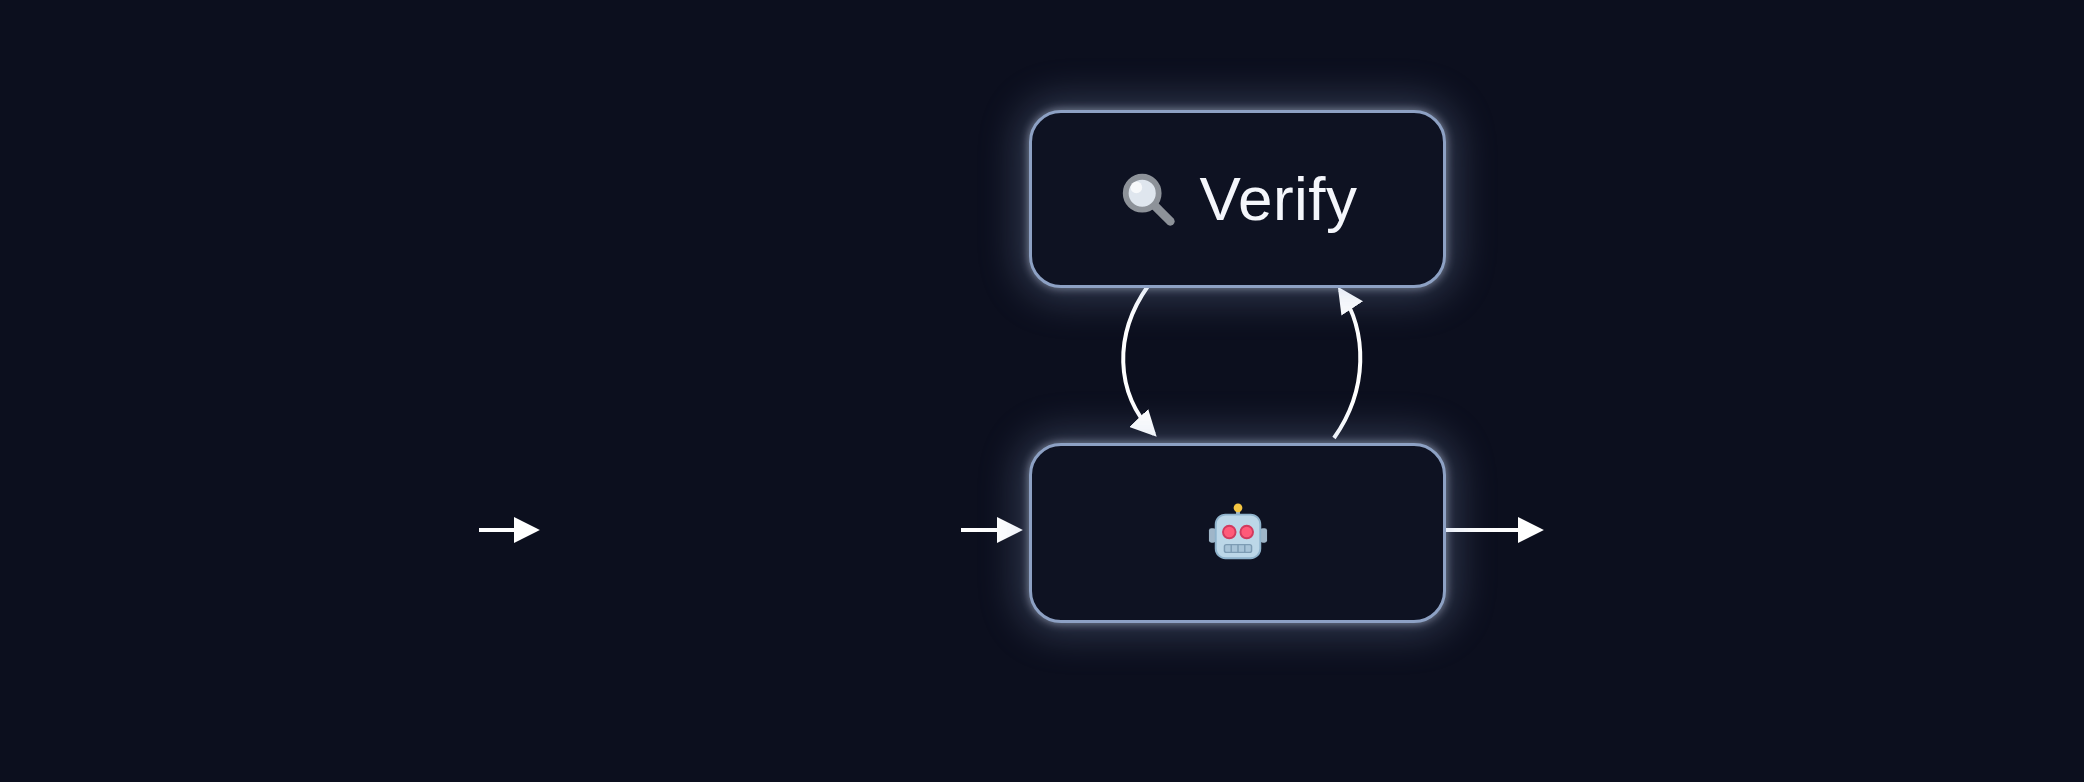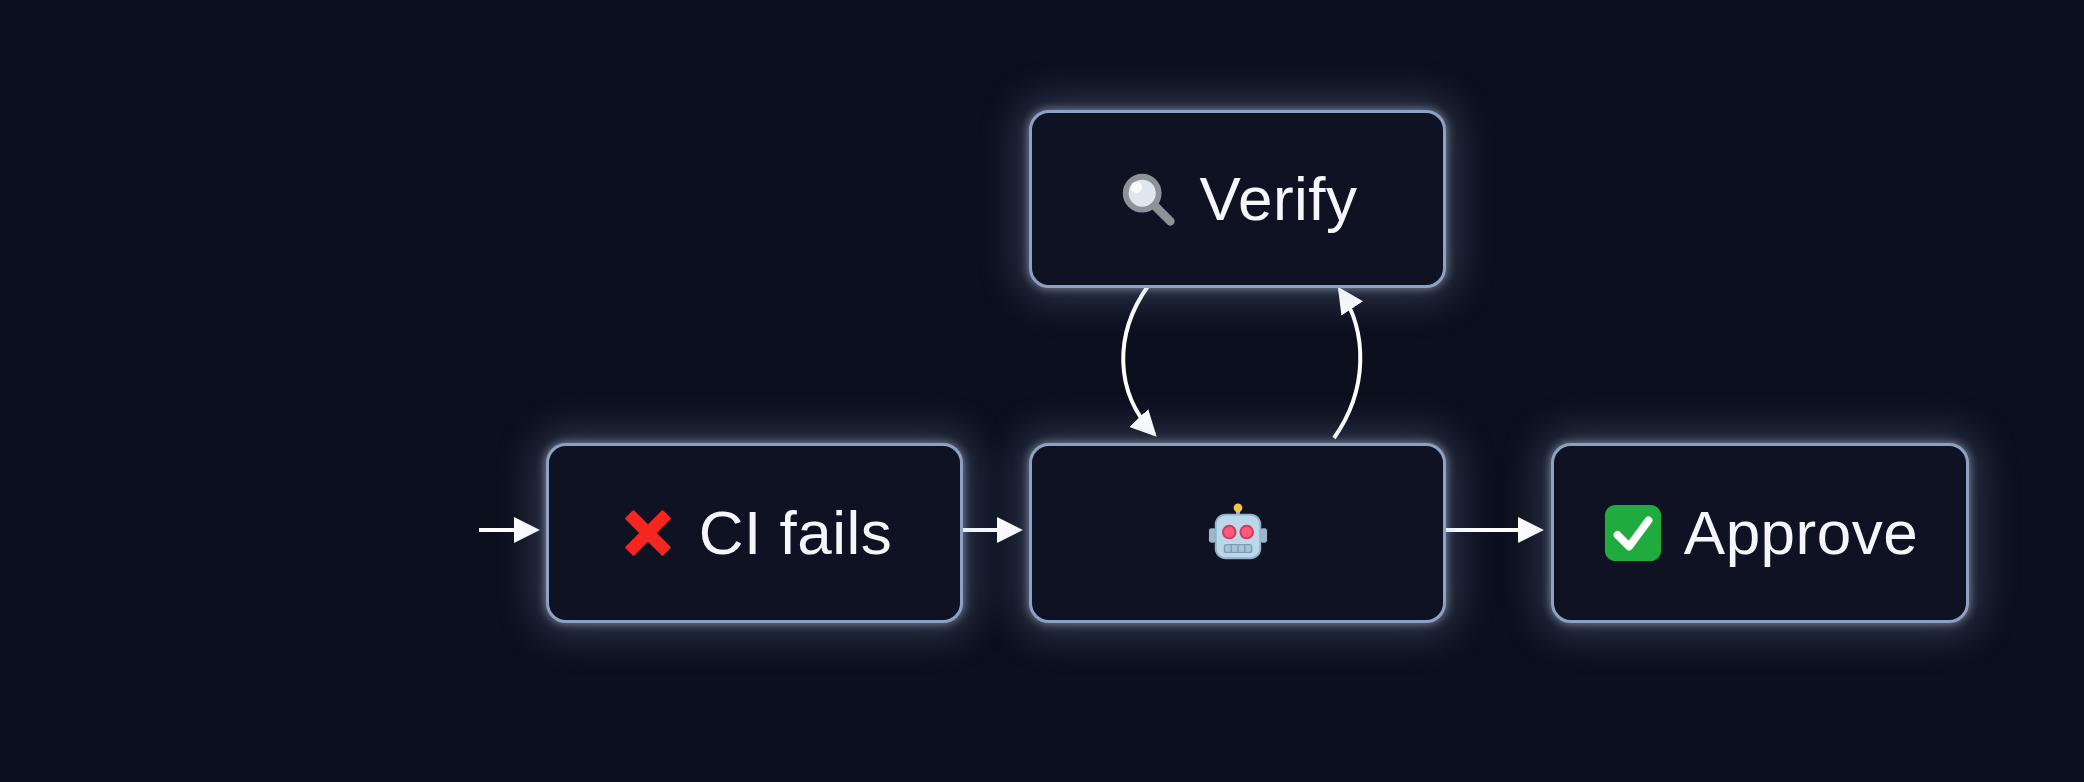--- a/index.html
+++ b/index.html
@@ -21,21 +21,21 @@
     height: 782px;
   }
   .node {
     position: absolute;
     display: flex;
     align-items: center;
     justify-content: center;
     gap: 20px;
     background: #0e1222;
     border: 3px solid #8da1c4;
-    border-radius: 20px;
+    border-radius: 32px;
     box-shadow: 0 0 9px 1px rgba(215,228,248,0.45),
                 0 0 38px 12px rgba(150,175,215,0.25);
     color: #f4f6fb;
     font-size: 62px;
     line-height: 1;
   }
   .node .label {
     white-space: nowrap;
     letter-spacing: 0.5px;
   }
@@ -90,50 +90,33 @@
       <svg viewBox="0 0 64 64">
         <line x1="37" y1="37" x2="55" y2="55" stroke="#8d9299" stroke-width="9" stroke-linecap="round"></line>
         <circle cx="26" cy="26" r="17" fill="#dfe6ee" stroke="#8d9299" stroke-width="6"></circle>
         <circle cx="20" cy="20" r="6" fill="#ffffff" opacity="0.75"></circle>
       </svg>
     </span>
     <span class="label">Verify</span>
   </div>
 
 
-  <div class="node" id="node-ci">
-    <span class="icon">
-      <svg viewBox="0 0 64 64">
-        <path d="M10 17 L17 10 L32 25 L47 10 L54 17 L39 32 L54 47 L47 54 L32 39 L17 54 L10 47 L25 32 Z" fill="#f5261d" stroke="#f5261d" stroke-width="3" stroke-linejoin="round"></path>
-      </svg>
-    </span>
-    <span class="label">CI fails</span>
-  </div>
 
   <div class="node" id="node-aifix">
     <span class="icon">
       <svg viewBox="0 0 64 64">
         <rect x="30" y="5" width="4" height="9" fill="#9fb6c9"></rect>
         <circle cx="32" cy="6" r="4.5" fill="#f4c542"></circle>
         <rect x="2" y="27" width="7" height="15" rx="2.5" fill="#9fb6c9"></rect>
         <rect x="55" y="27" width="7" height="15" rx="2.5" fill="#9fb6c9"></rect>
         <rect x="9" y="13" width="46" height="45" rx="10" fill="#bcd7e8" stroke="#8fb3cc" stroke-width="2"></rect>
         <circle cx="23" cy="31" r="6.5" fill="#ff5a79" stroke="#d13a5e" stroke-width="2"></circle>
         <circle cx="41" cy="31" r="6.5" fill="#ff5a79" stroke="#d13a5e" stroke-width="2"></circle>
         <rect x="18" y="44" width="28" height="8" rx="2" fill="#a8c4d8" stroke="#7d9cb4" stroke-width="1.5"></rect>
         <line x1="25" y1="44" x2="25" y2="52" stroke="#7d9cb4" stroke-width="1.5"></line>
         <line x1="32" y1="44" x2="32" y2="52" stroke="#7d9cb4" stroke-width="1.5"></line>
         <line x1="39" y1="44" x2="39" y2="52" stroke="#7d9cb4" stroke-width="1.5"></line>
       </svg>
     </span>
   </div>
 
-  <div class="node" id="node-approve">
-    <span class="icon">
-      <svg viewBox="0 0 64 64">
-        <rect x="3" y="3" width="58" height="58" rx="11" fill="#1fab3d"></rect>
-        <path d="M16 34 L28 46 L48 19" fill="none" stroke="#ffffff" stroke-width="8" stroke-linecap="round" stroke-linejoin="round"></path>
-      </svg>
-    </span>
-    <span class="label">Approve</span>
-  </div>
 
 </div>
 
 </body></html>

